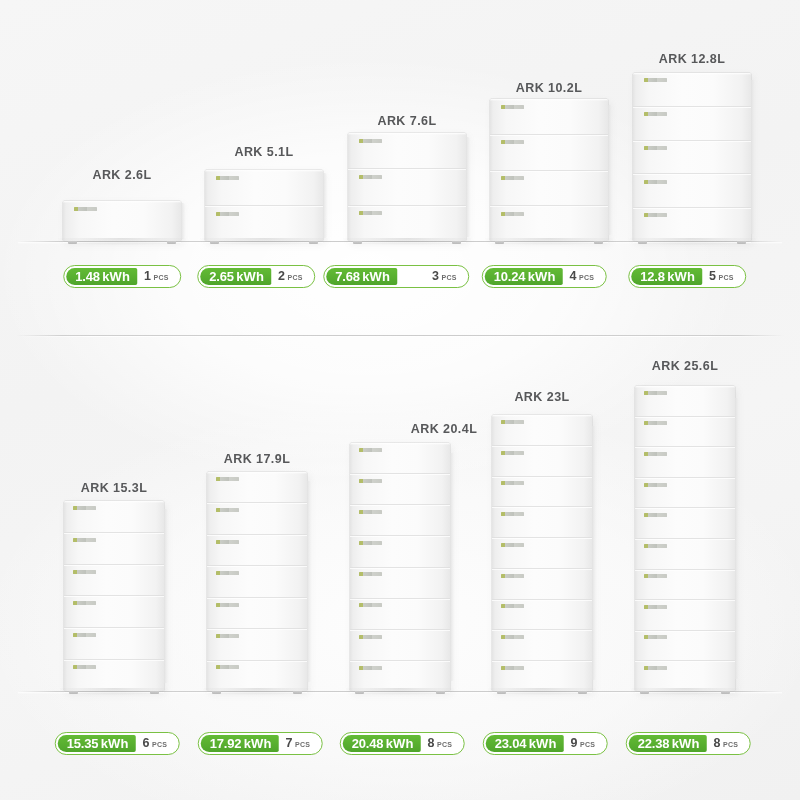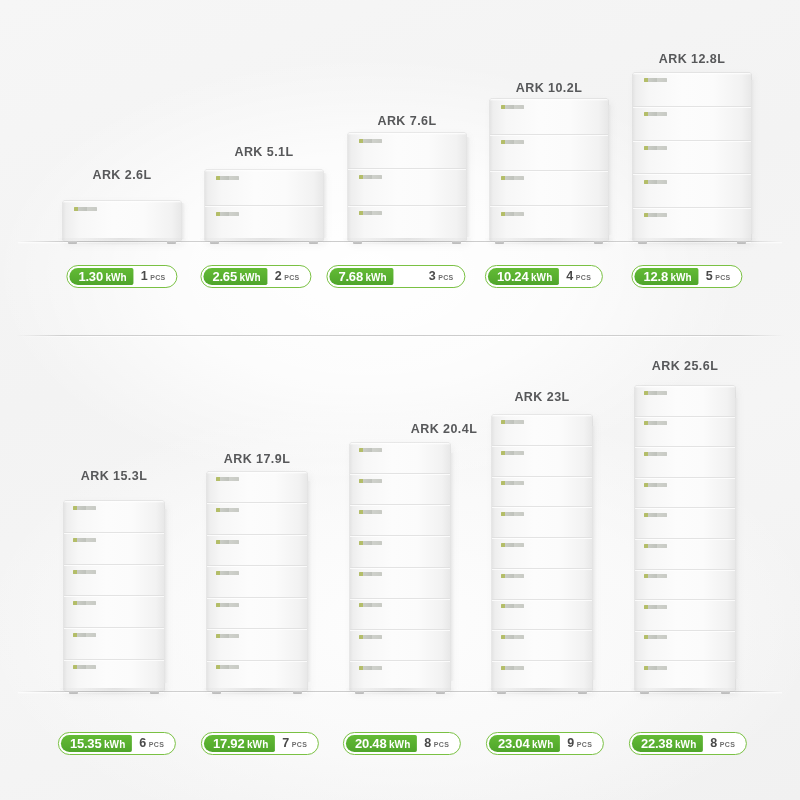--- a/index.html
+++ b/index.html
@@ -224,21 +224,21 @@
     align-self: center;
     line-height: 17px;
   }
   .badge .kwh .num {
     font-size: 13px;
     font-weight: 700;
     letter-spacing: -0.2px;
     line-height: 17px;
   }
   .badge .kwh .unit {
-    font-size: 10px;
+    font-size: 13px;
     font-weight: 700;
     letter-spacing: 0.1px;
     line-height: 17px;
   }
 
   .badge .pcs {
     display: flex;
     align-items: baseline;
     gap: 2.5px;
     color: #4a4a4a;
@@ -273,21 +273,21 @@
   <div class="row-divider"></div>
 
   <div class="row bottom">
     <div id="bottom-products"></div>
   </div>
 
   <div class="ground bottom-ground"></div>
   <div id="all-badges">
       <div class="badge" style="left: 122px; top: 265px;">
         <div class="kwh">
-          <span class="num">1.30</span>
+          <span class="num">1.48</span>
           <span class="unit">kWh</span>
         </div>
         <div class="pcs">
           <span class="num">1</span>
           <span class="unit">PCS</span>
         </div>
       </div>
       <div class="badge" style="left: 256px; top: 265px;">
         <div class="kwh">
           <span class="num">2.65</span>
@@ -507,21 +507,21 @@
           </div>
           <div class="module">
             <div class="mod-logo"></div>
           </div>
         </div>
         <div class="foot left"></div>
         <div class="foot right"></div>
         <div class="cab-shadow"></div>
       </div>
     </div>
-    <div class="product-label" style="position: absolute; left: 114px; top: 469px;">ARK 15.3L</div>
+    <div class="product-label" style="position: absolute; left: 114px; top: 481px;">ARK 15.3L</div>
     <div class="product" style="left: 207px; width: 100px; top: 472px; height: 219px;">
       <div class="cabinet" style="height: 219px;">
         <div class="cap"></div>
         <div class="side-seam"></div>
         <div class="modules">
           <div class="module">
             <div class="mod-logo"></div>
           </div>
           <div class="module">
             <div class="mod-logo"></div>

